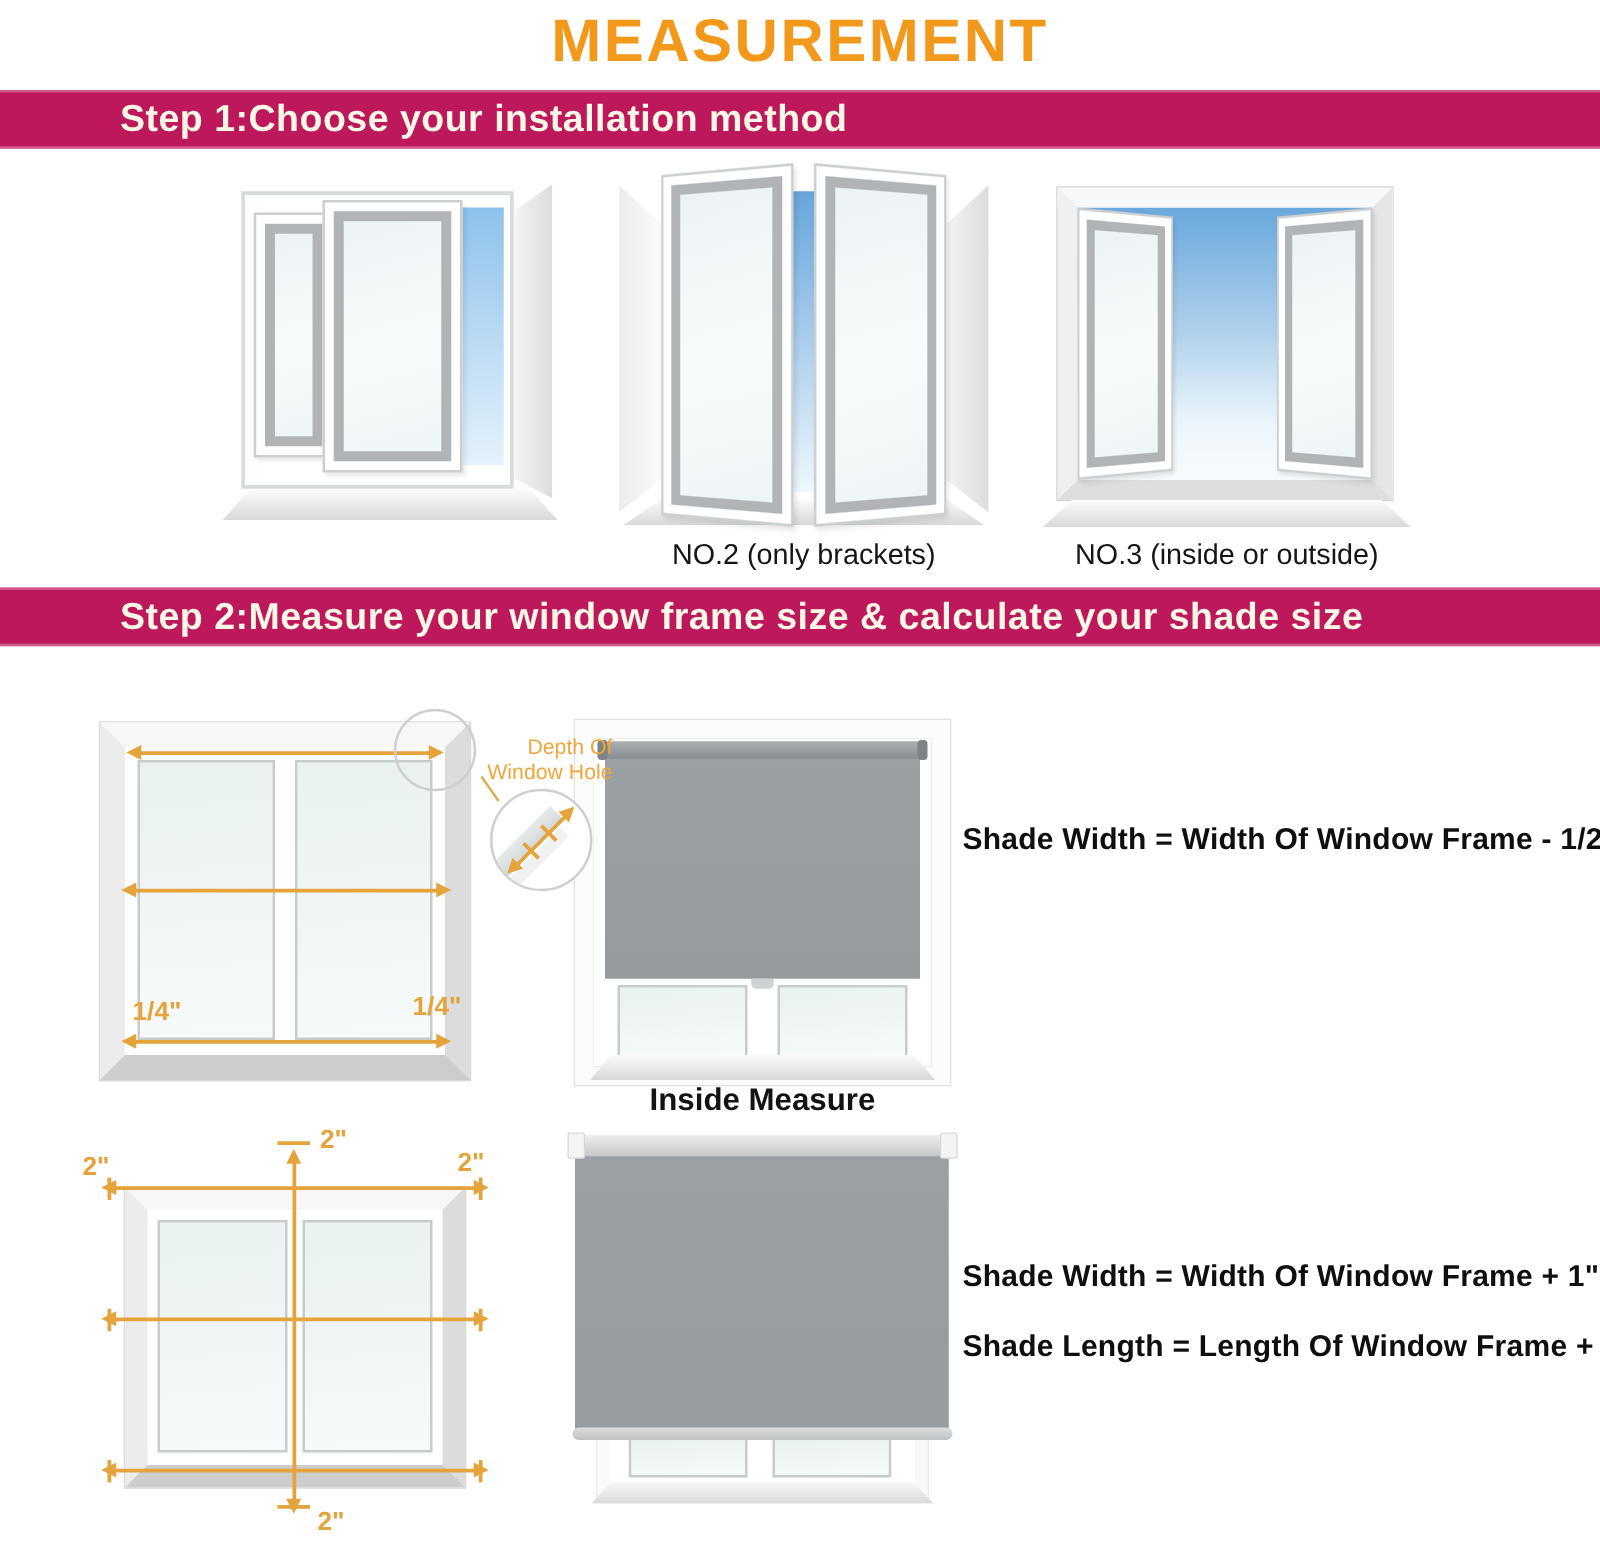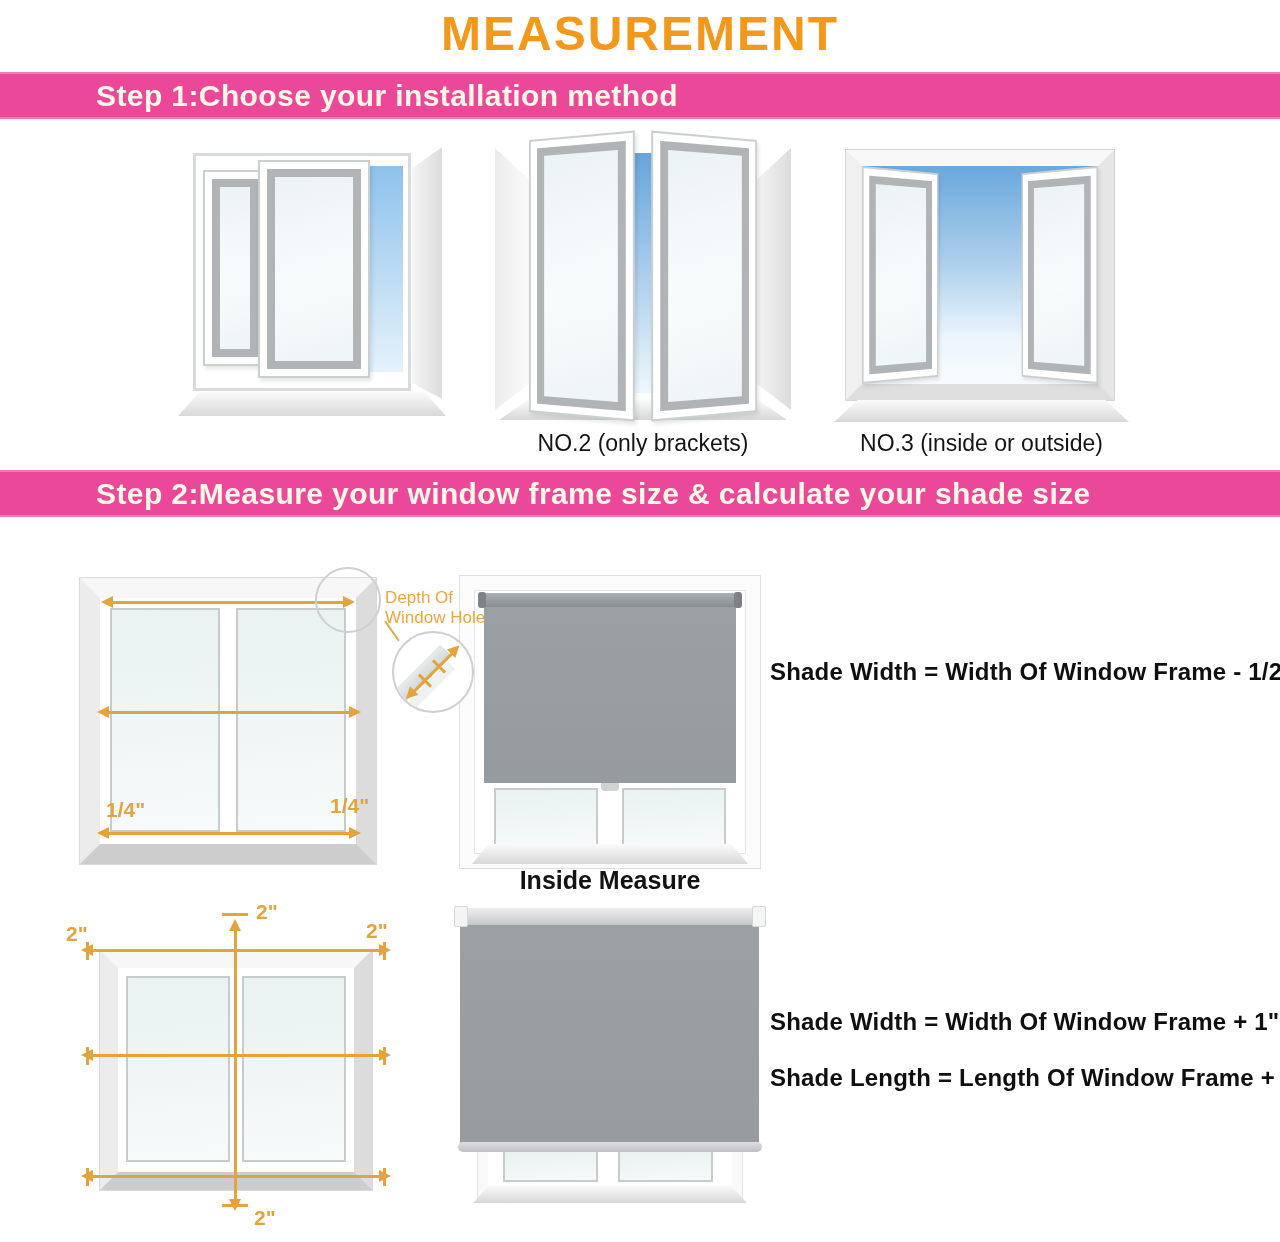--- a/index.html
+++ b/index.html
@@ -2,21 +2,21 @@
 <html><head>
 <meta charset="utf-8">
 <style>
   *{box-sizing:border-box;margin:0;padding:0}
   html,body{background:#ffffff}
   #root{position:relative;width:1280px;height:1242px;background:#fff;
         font-family:"Liberation Sans",sans-serif;overflow:hidden}
   .abs{position:absolute}
 
   
-  .banner{position:absolute;left:0;width:100%;height:47px;background:#ec4899;
+  .banner{position:absolute;left:0;width:100%;height:47px;background:#be185d;
           box-shadow:inset 0 2px 0 rgba(255,255,255,.28), inset 0 -2px 0 rgba(255,255,255,.28)}
   .banner-text{position:absolute;left:96px;top:0;line-height:47px;font-size:30px;
                font-weight:700;color:#FDF7E6;letter-spacing:.4px;white-space:nowrap}
 
   
   .ah{position:absolute;height:3px;background:#E5A33C;z-index:30}
   .ah::before{content:"";position:absolute;left:-11px;top:-5px;width:0;height:0;
               border:6.5px solid transparent;border-right:12px solid #E5A33C;border-left:0}
   .ah::after{content:"";position:absolute;right:-11px;top:-5px;width:0;height:0;
              border:6.5px solid transparent;border-left:12px solid #E5A33C;border-right:0}
@@ -126,21 +126,21 @@
   <div class="abs" style="left:380px;top:630px;width:24px;height:2px;background:#d9b253;transform:rotate(55deg);z-index:41;"></div>
   <div class="mag" style="left:392px;top:631px;width:82px;height:82px;background:#fff;overflow:hidden;">
     <div class="abs" style="left:-8px;top:34px;width:70px;height:16px;background:linear-gradient(180deg,#e8ebec,#d2d6d7);transform:rotate(-45deg);"></div>
     <div class="abs" style="left:-2px;top:52px;width:70px;height:10px;background:#f0f2f2;transform:rotate(-45deg);"></div>
     <div class="abs" style="left:12px;top:38px;width:54px;height:3px;transform:rotate(-45deg);">
       <div class="ah" style="left:0;top:0;width:54px;"></div>
       <div class="tick" style="left:14px;top:-7px;width:3px;height:17px;"></div>
       <div class="tick" style="left:34px;top:-7px;width:3px;height:17px;"></div>
     </div>
   </div>
-  <div class="abs" style="left:385px;top:588px;width:105px;text-align:left;font-size:17px;line-height:20px;
+  <div class="abs" style="left:385px;top:588px;width:105px;text-align:right;font-size:17px;line-height:20px;
               color:#EFA63C;font-weight:500;z-index:42;">Depth Of Window Hole</div>
 
   <div class="abs" style="left:460px;top:576px;width:300px;height:292px;">
     <div class="abs" style="left:0;top:0;width:300px;height:292px;background:#fff;border:14px solid #fcfcfc;
                 box-shadow:0 0 0 1px #e0e0e0, inset 0 0 0 1px #e6e6e6;"></div>
     <div class="pane" style="left:34px;top:212px;width:104px;height:58px;"></div>
     <div class="pane" style="right:34px;top:212px;width:104px;height:58px;"></div>
     <div class="abs" style="left:24px;top:22px;width:252px;height:185px;background:linear-gradient(180deg,#9ba0a4,#969b9f);"></div>
     <div class="abs" style="left:20px;top:17px;width:260px;height:14px;background:linear-gradient(180deg,#aaafb2,#888d91);border-radius:7px;"></div>
     <div class="abs" style="left:18px;top:16px;width:8px;height:16px;background:#7d8286;border-radius:3px;"></div>

